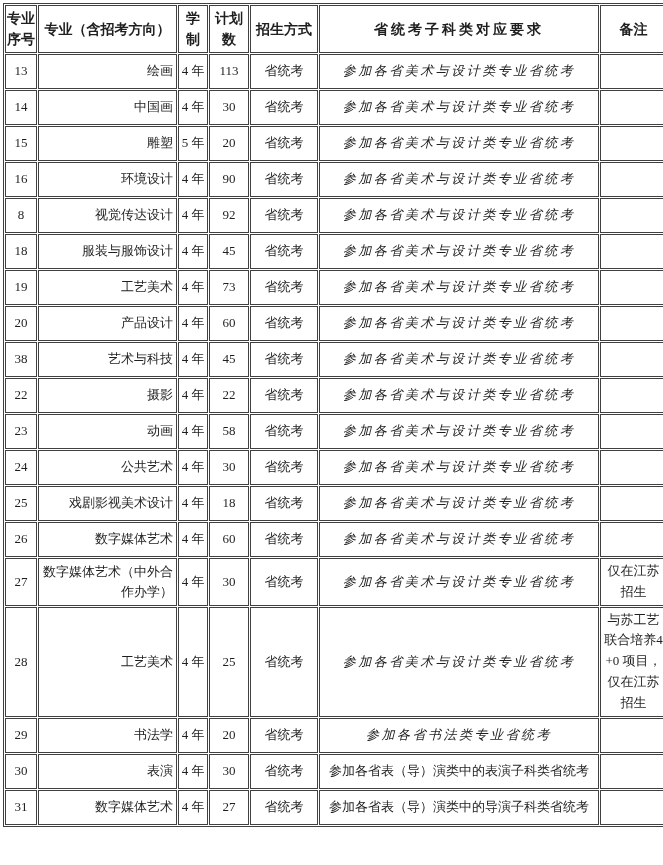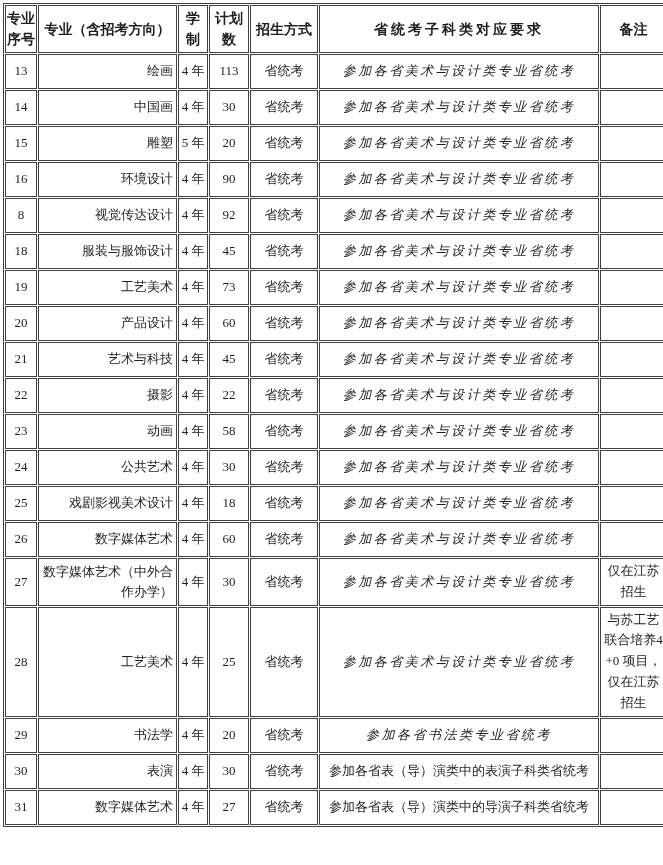--- a/index.html
+++ b/index.html
@@ -148,21 +148,21 @@
         <tr>
           <td class="col-no">20</td>
           <td class="col-major">产品设计</td>
           <td class="col-years">4 年</td>
           <td class="col-plan">60</td>
           <td class="col-method">省统考</td>
           <td class="col-requirement spaced">参加各省美术与设计类专业省统考</td>
           <td class="col-remark"></td>
         </tr>
         <tr>
-          <td class="col-no">21</td>
+          <td class="col-no">38</td>
           <td class="col-major">艺术与科技</td>
           <td class="col-years">4 年</td>
           <td class="col-plan">45</td>
           <td class="col-method">省统考</td>
           <td class="col-requirement spaced">参加各省美术与设计类专业省统考</td>
           <td class="col-remark"></td>
         </tr>
         <tr>
           <td class="col-no">22</td>
           <td class="col-major">摄影</td>

